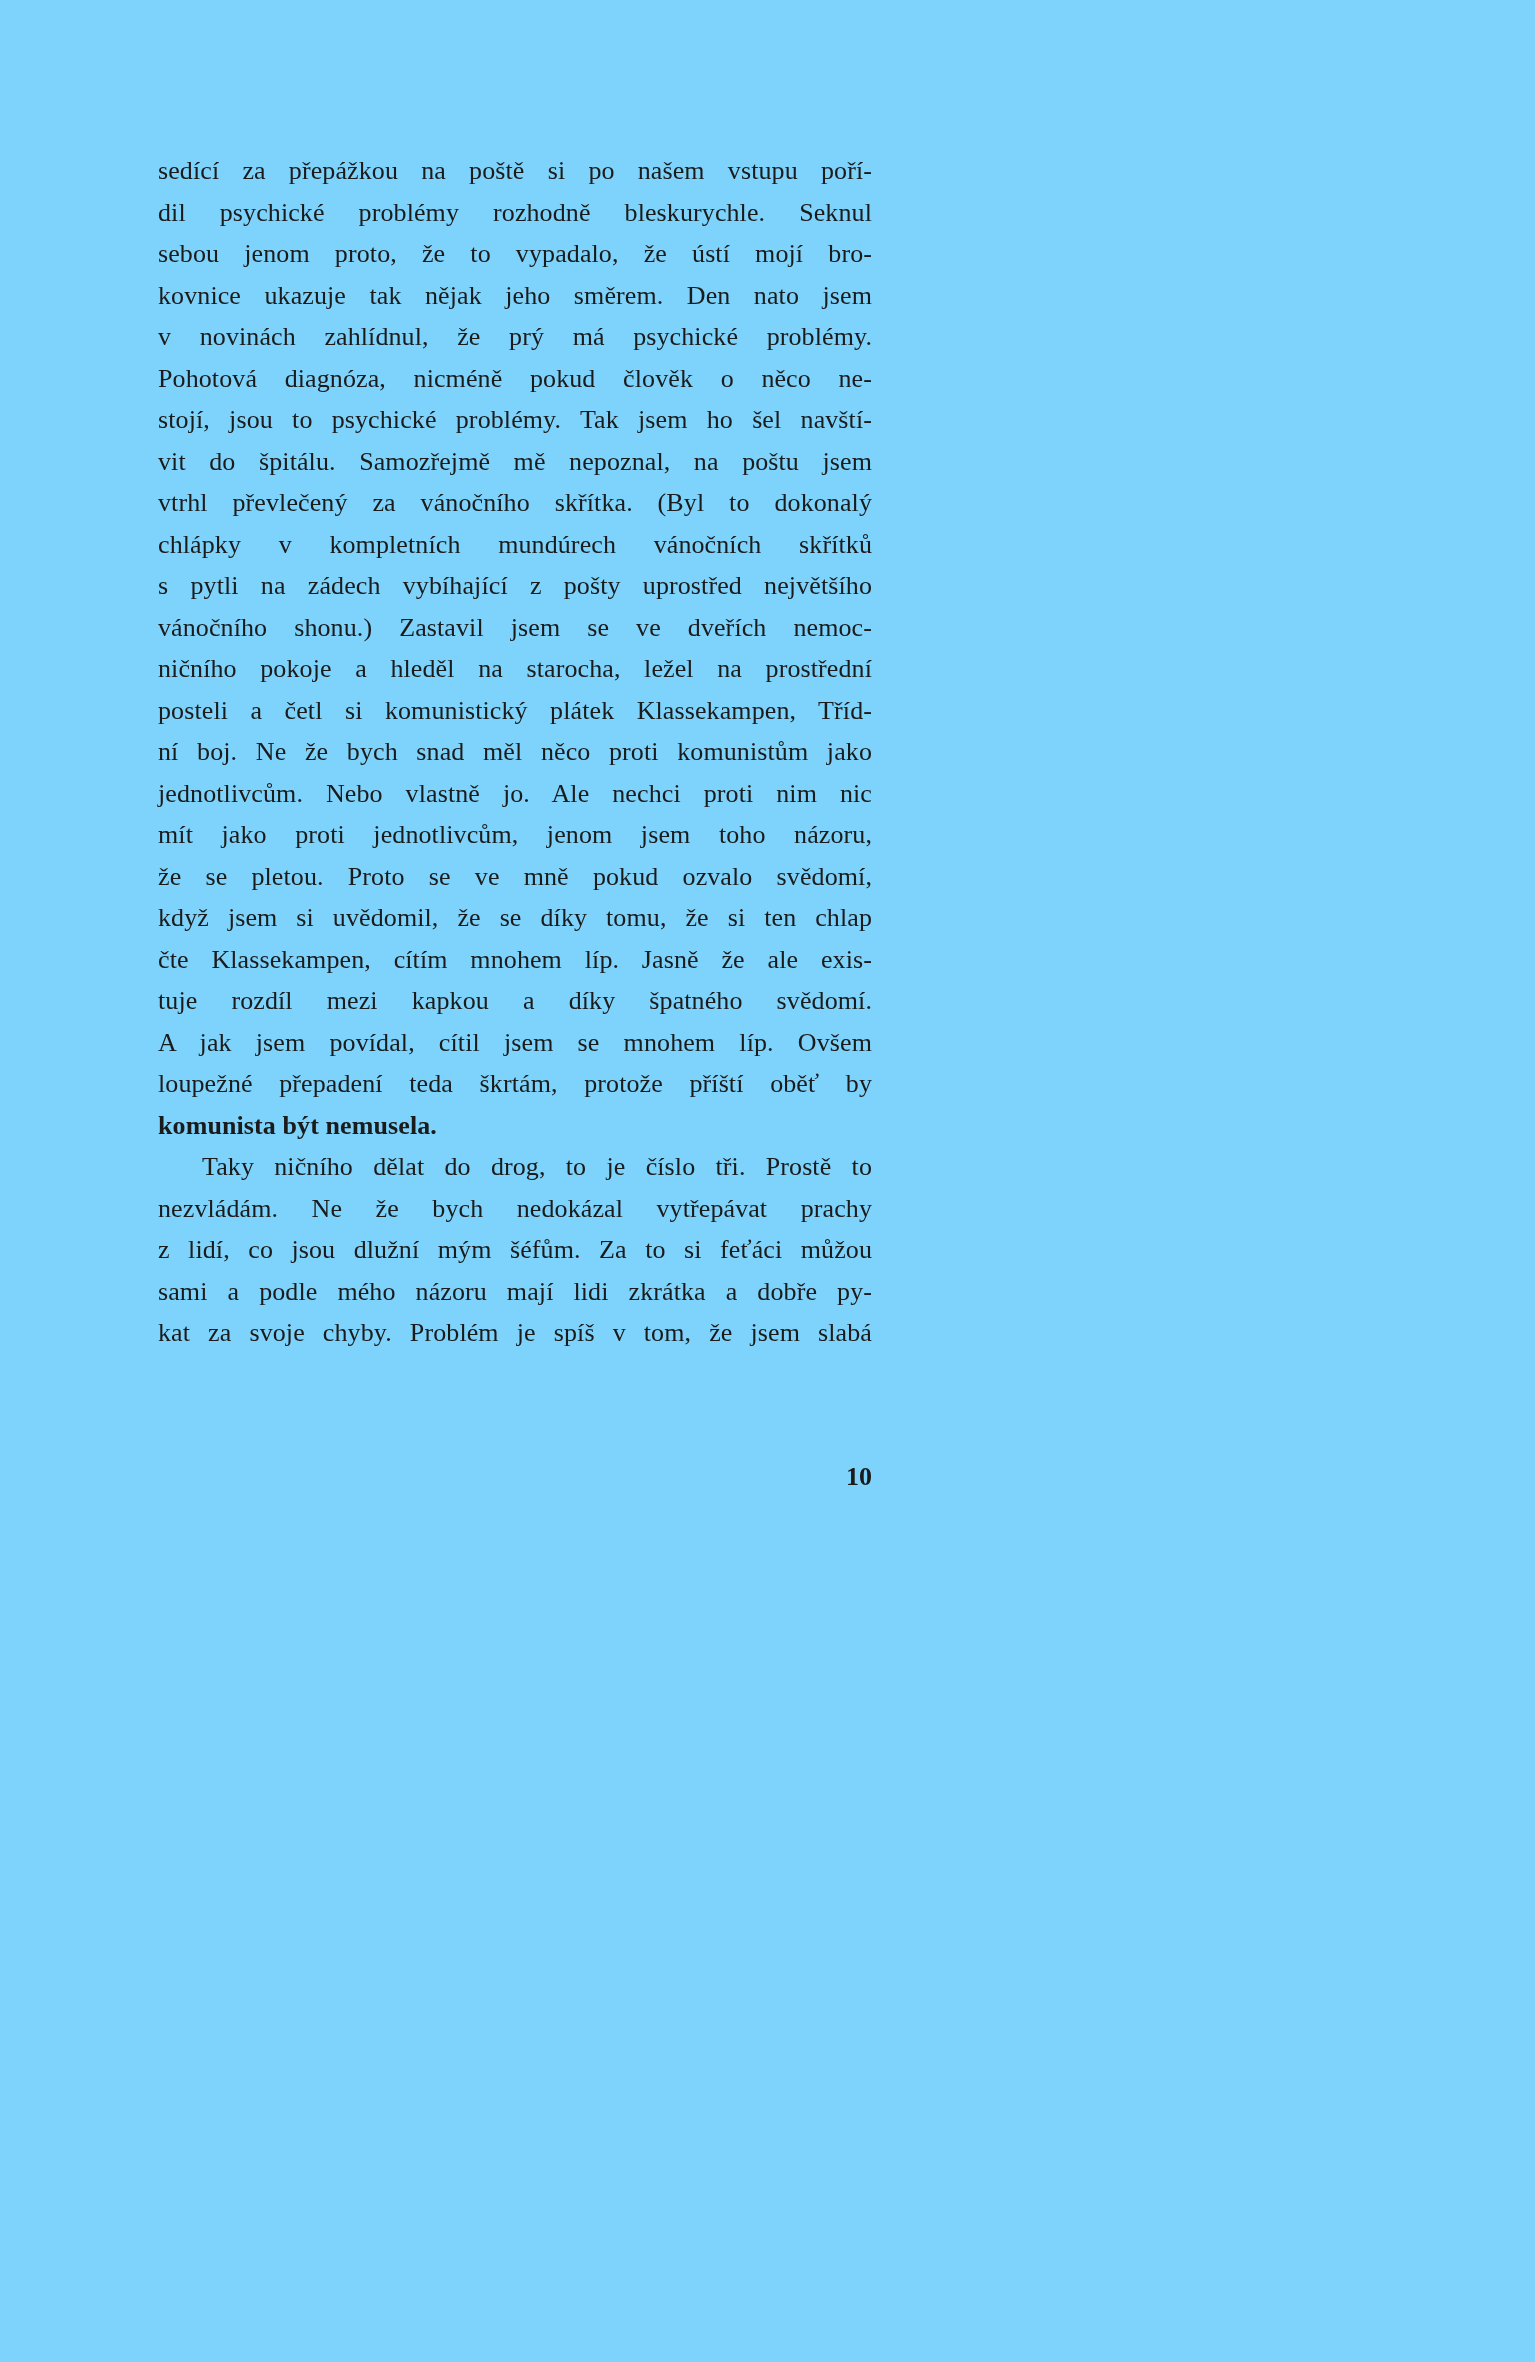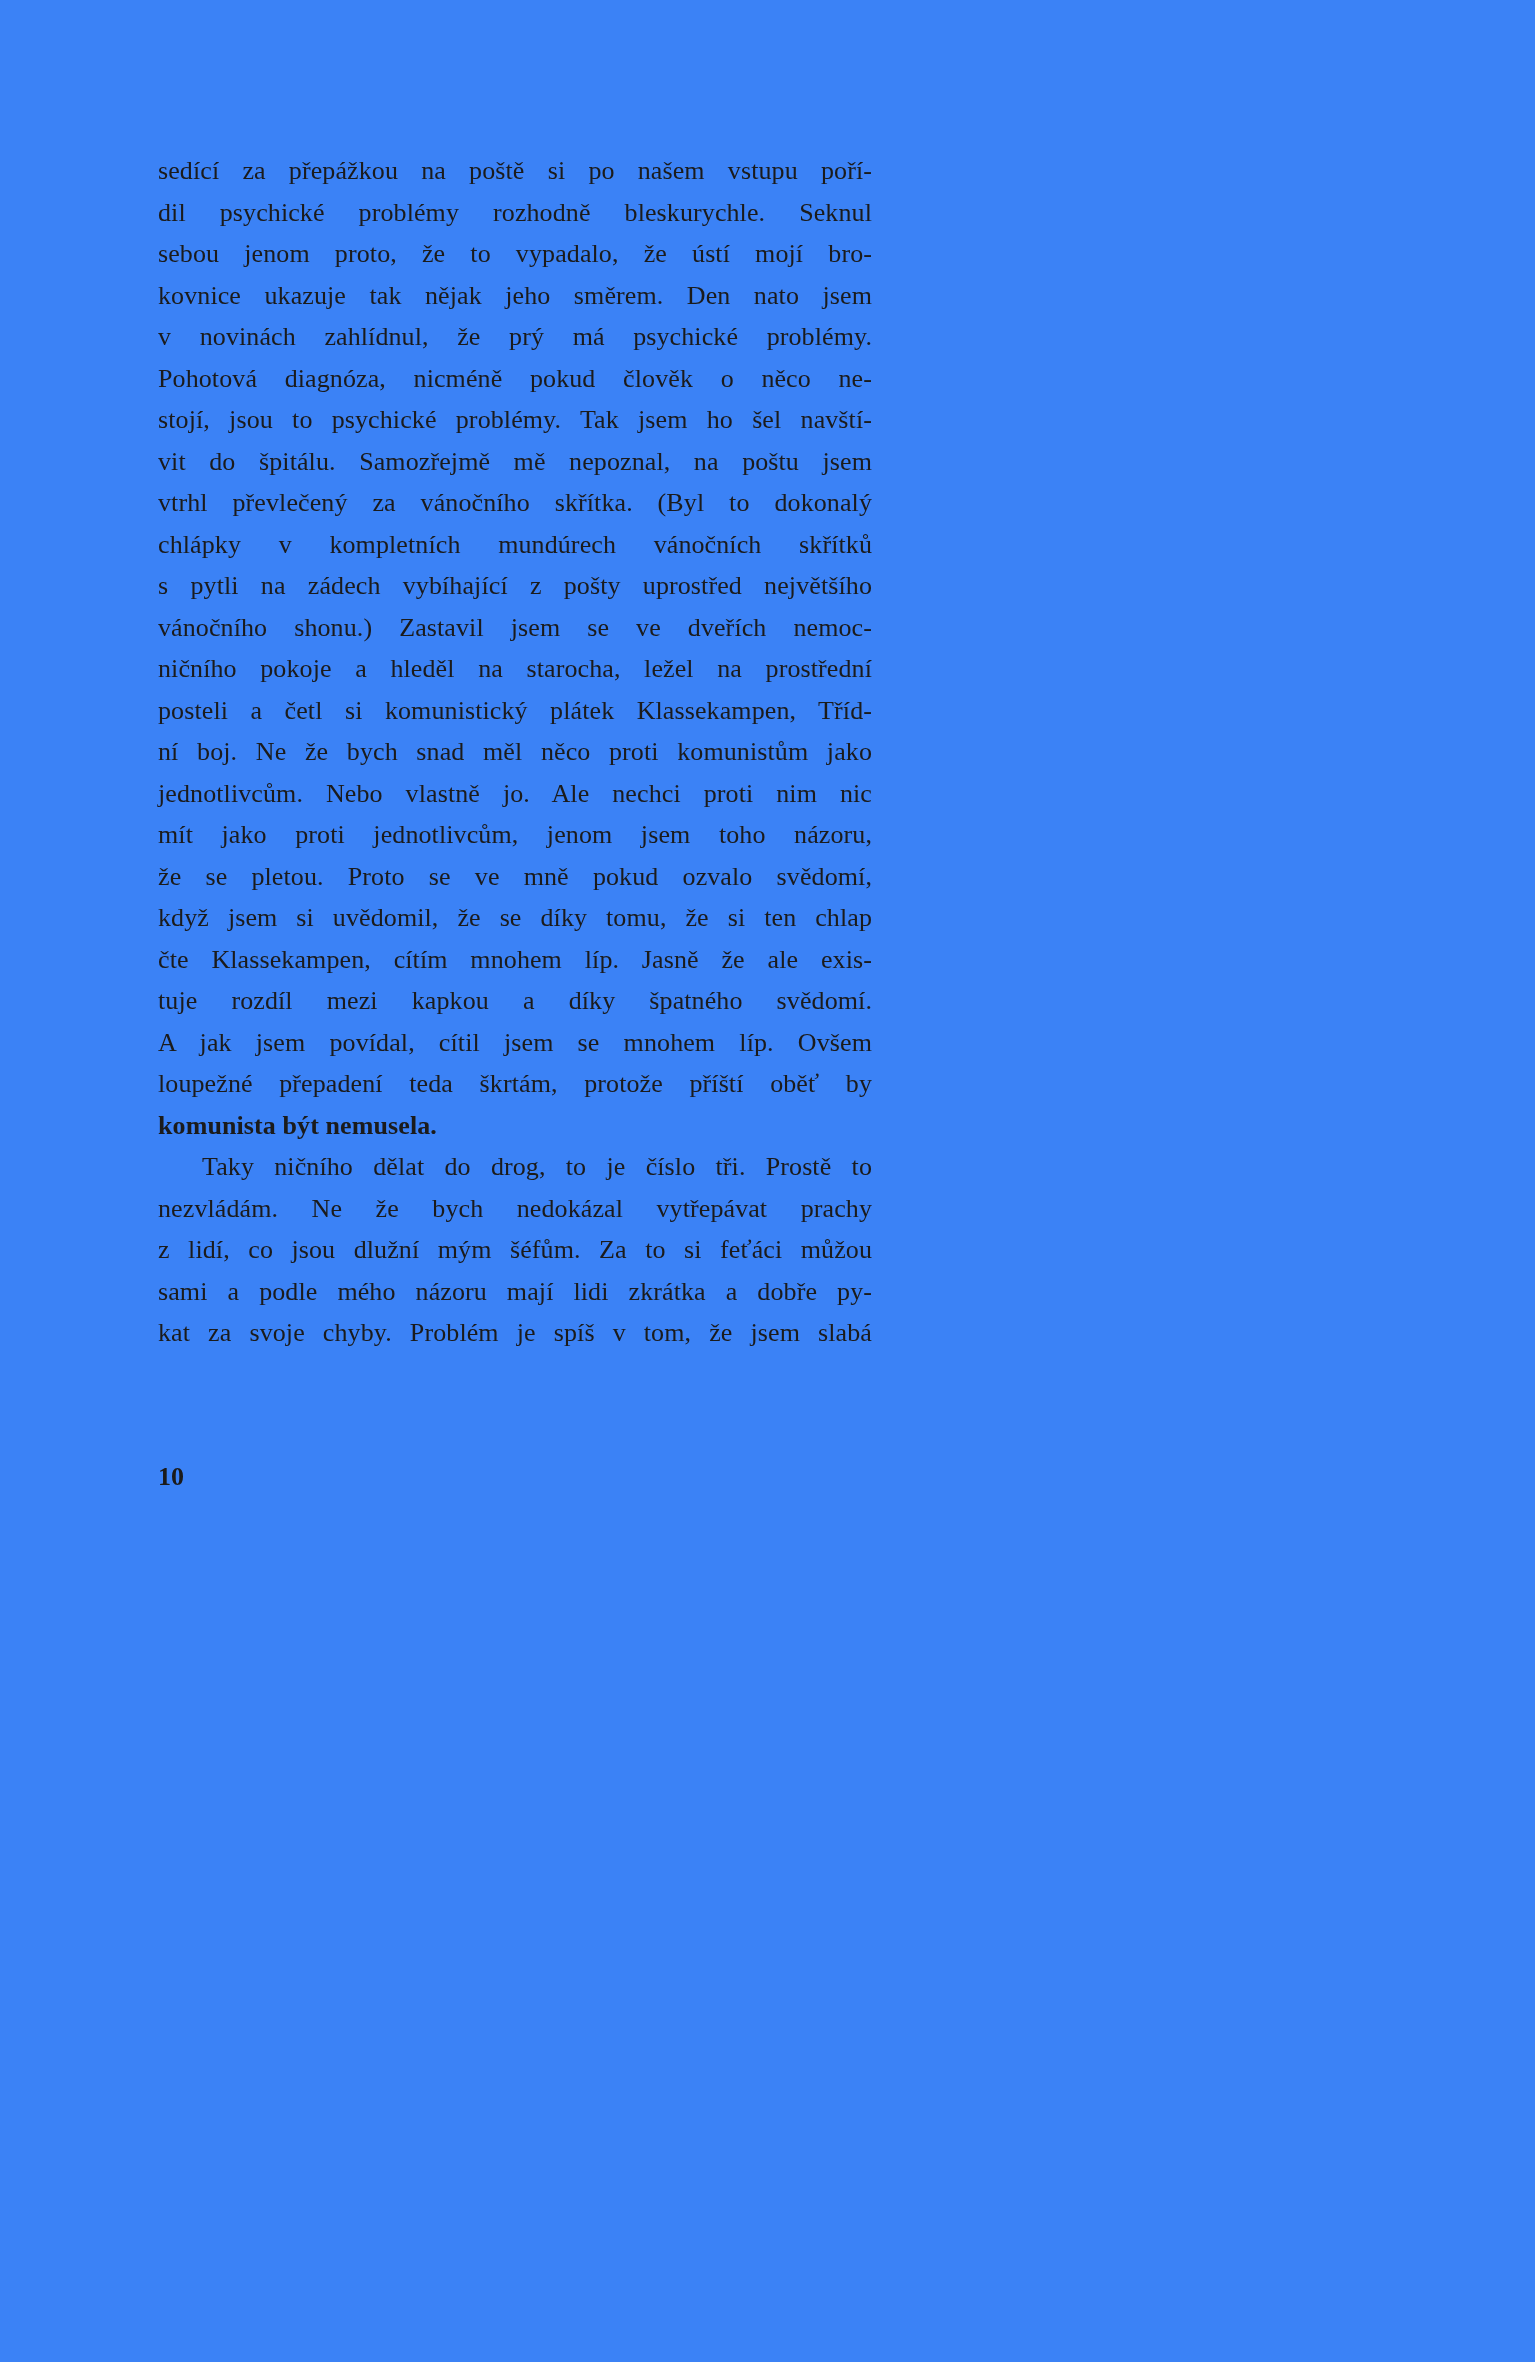--- a/index.html
+++ b/index.html
@@ -4,21 +4,21 @@
 <style>
   html, body {
     margin: 0;
     padding: 0;
     background: #ffffff;
   }
   .page {
     position: relative;
     width: 1535px;
     height: 2362px;
-    background: #3b82f6;
+    background: #7dd3fc;
     overflow: hidden;
     font-family: "Liberation Serif", "DejaVu Serif", serif;
     color: #1b1b1b;
   }
   .text-block {
     position: absolute;
     left: 158px;
     top: 150px;
     width: 714px;
     font-size: 26px;
@@ -41,21 +41,21 @@
   .line.indent {
     text-indent: 44px;
   }
   .italic {
   }
   .folio {
     position: absolute;
     left: 158px;
     top: 1462px;
     width: 714px;
-    text-align: left;
+    text-align: right;
     font-size: 26px;
     font-weight: 700;
     color: #1b1b1b;
   }
 </style>
 </head>
 <body>
 
 <div class="page">
   <div class="text-block">

